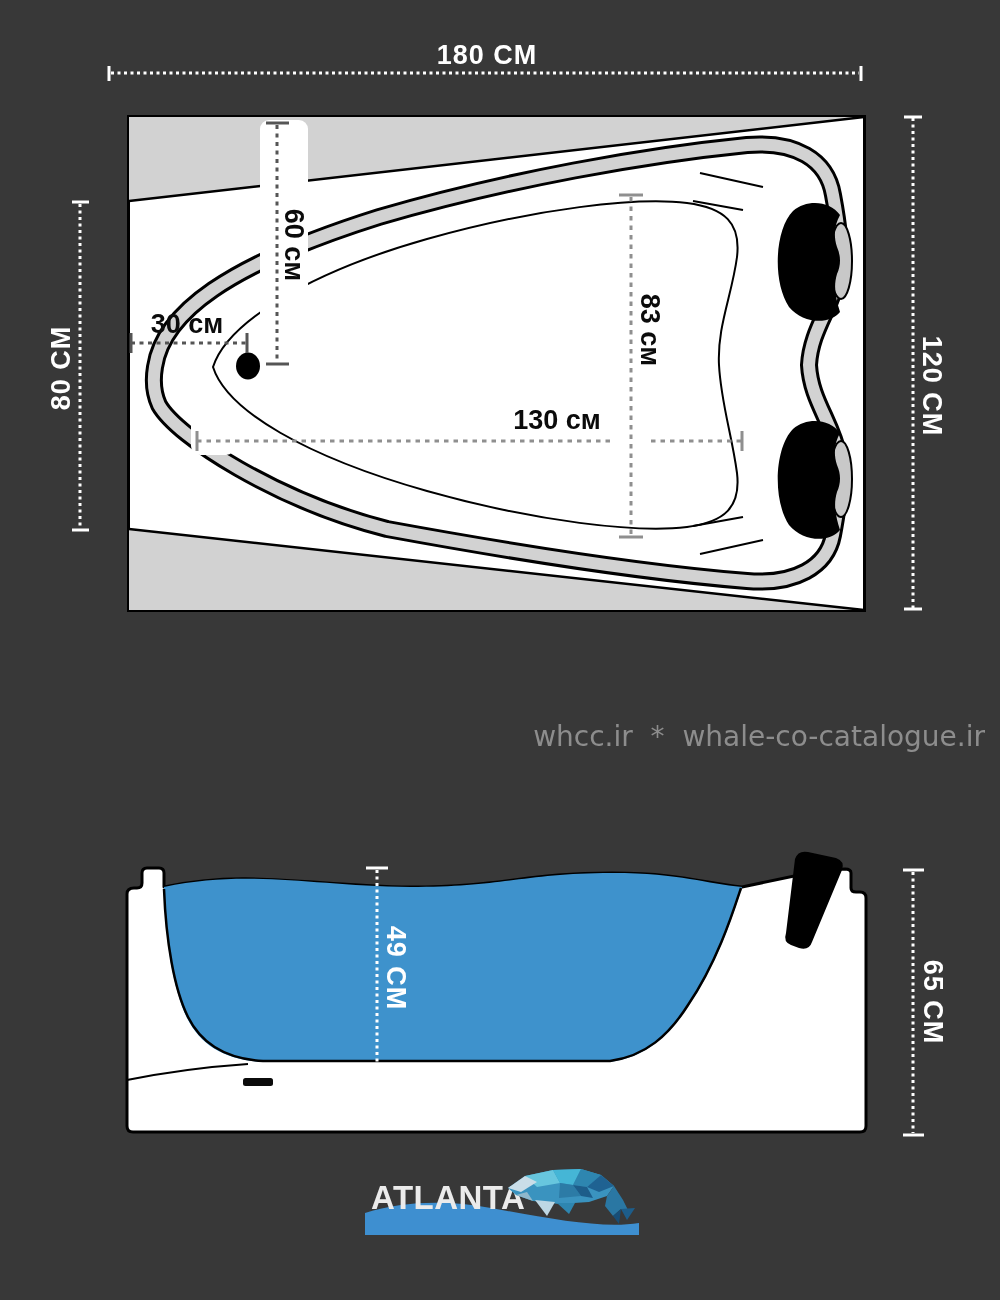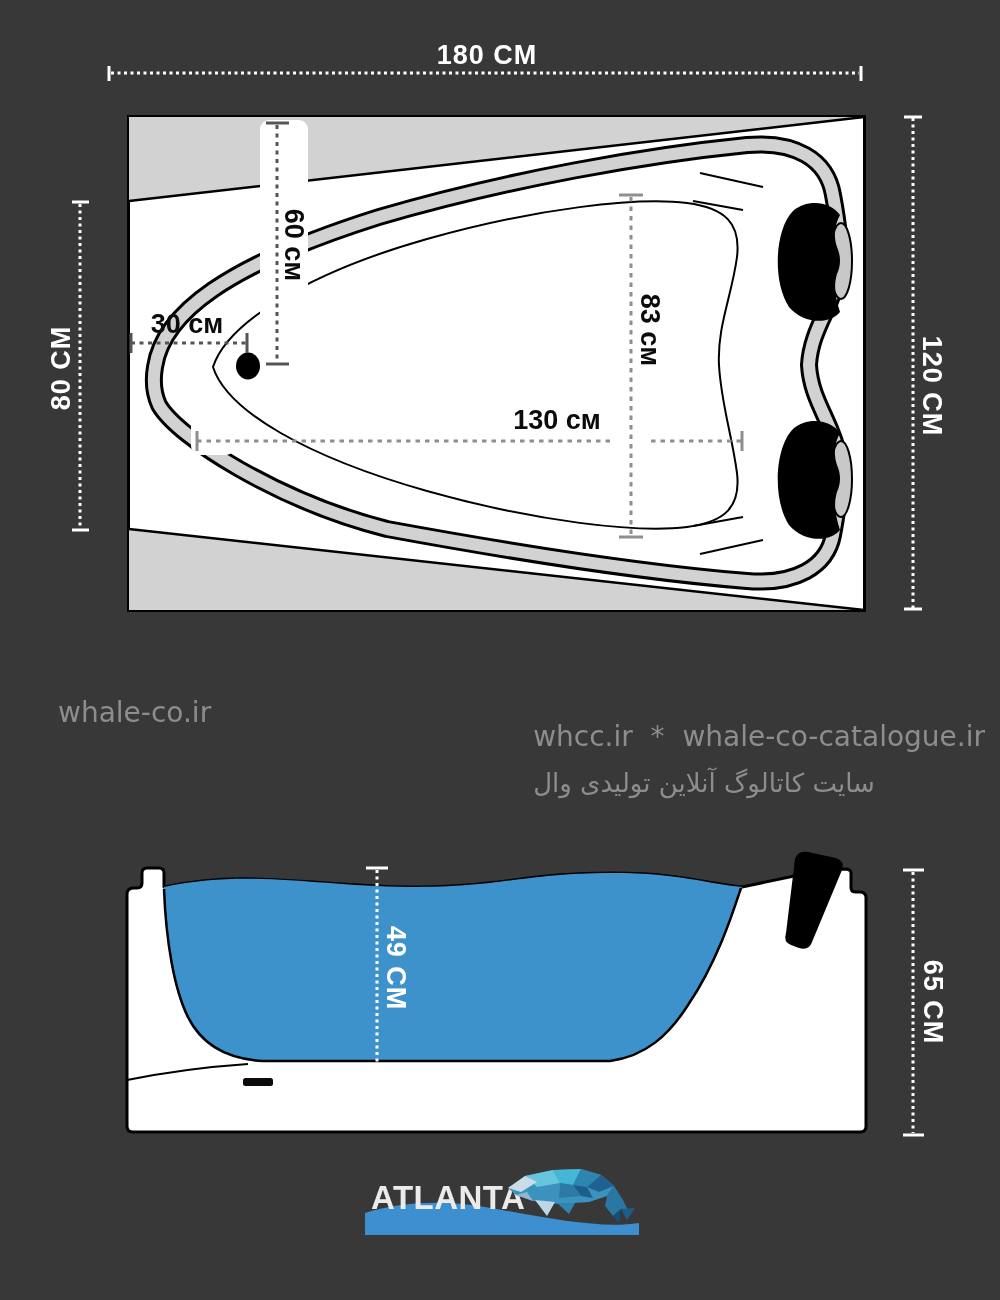--- a/index.html
+++ b/index.html
@@ -129,25 +129,23 @@
     <g>
       <line class="bdash-lite" x1="70" y1="326" x2="484" y2="326"></line>
       <line class="bdash-lite" x1="524" y1="326" x2="615" y2="326"></line>
       <line class="btick-lite" x1="70" y1="316" x2="70" y2="336"></line>
       <line class="btick-lite" x1="615" y1="316" x2="615" y2="336"></line>
       <text class="dimb" text-anchor="middle" x="430" y="314">130 см</text>
     </g>
   </svg>
 
   <div class="cap cap-left">
-    <div class="url">whale-co.ir</div>
   </div>
   <div class="cap cap-right">
     <div class="url">whcc.ir  *  whale-co-catalogue.ir</div>
-    <div class="fa">سایت کاتالوگ آنلاین تولیدی وال</div>
   </div>
 
   <svg class="abs" style="left:0px;top:845px;" width="1000" height="305" viewBox="0 0 1000 305">
 
     <path d="M127,281 L127,49 Q127,43 134,43 L137,43 Q142,43 142,38 L142,28
              Q142,23 147,23 L159,23 Q164,23 164,28 L164,42
              C250,24 310,41 410,42 C505,42 525,28 612,28 C682,28 706,39 742,42
              L823,25 L845,24 Q851,24 851,28 L851,43 Q851,47 856,47 L860,47
              Q866,47 866,53 L866,281 Q866,287 860,287 L133,287 Q127,287 127,281 Z" fill="#ffffff" stroke="#000000" stroke-width="3" stroke-linejoin="round"></path>
 

